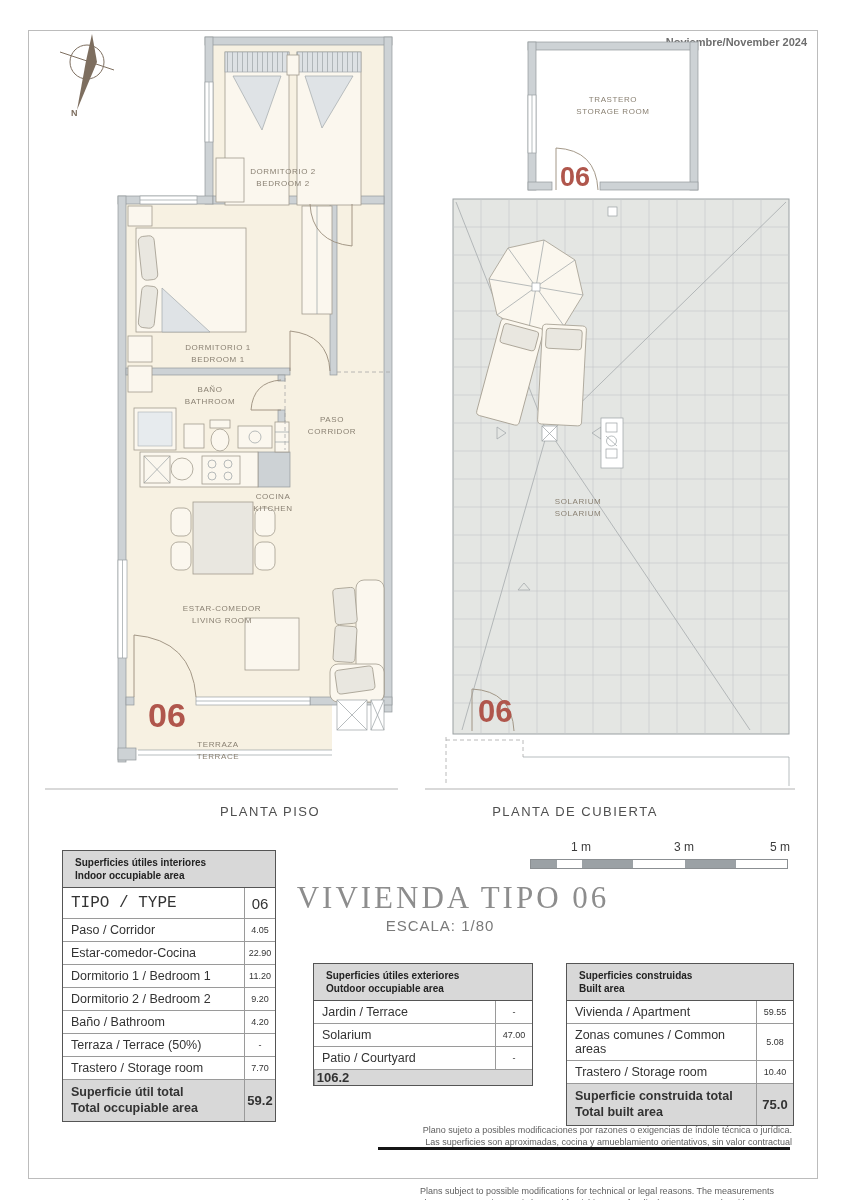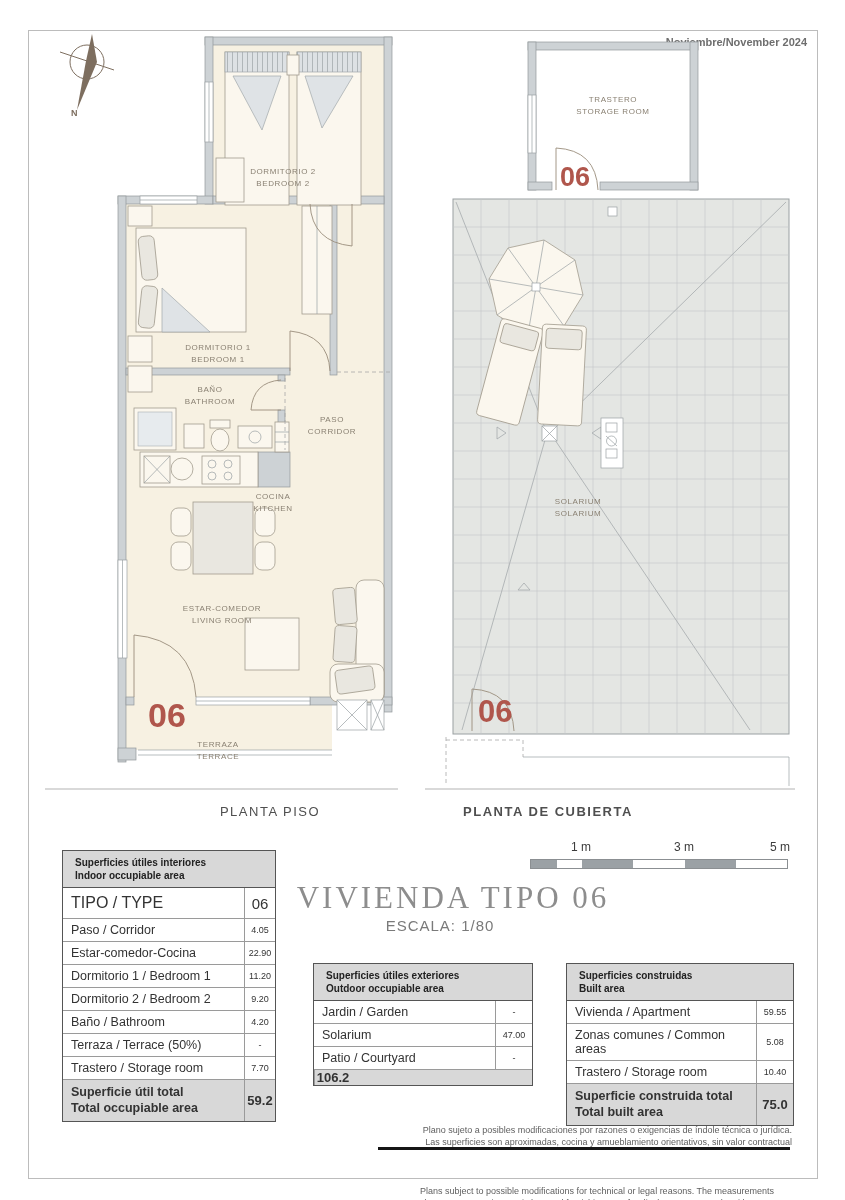--- a/index.html
+++ b/index.html
@@ -4,21 +4,21 @@
 <style>
   html,body { margin:0; padding:0; background:#ffffff; }
   .page { position:relative; width:845px; height:1200px; background:#ffffff;
           font-family:"Liberation Sans", sans-serif; overflow:hidden; }
   .frame { position:absolute; left:28px; top:30px; width:788px; height:1147px;
            border:1px solid #bcbcbc; }
   .date { position:absolute; top:36px; right:38px; font-size:11px; font-weight:bold; color:#6e6e6e; }
 
   .plan-title { position:absolute; font-size:13px; color:#4f4f4f; letter-spacing:1.5px; text-align:center; }
   #pt1 { left:150px; top:804px; width:240px; }
-  #pt2 { left:428px; top:804px; width:240px;font-weight:bold; }
+  #pt2 { left:455px; top:804px; width:240px; }
 
   svg text { font-family:"Liberation Sans", sans-serif; }
   .lbl   { fill:#8a8173; font-size:8px; letter-spacing:0.6px; text-anchor:middle; }
   .badge { fill:#b0564c; font-weight:bold; }
   .wall  { fill:#cdd2d5; stroke:#93989b; stroke-width:0.7; }
   .floor { fill:#f7f1e2; }
   .white-room { fill:#ffffff; }
   .furn  { fill:#fbf7ee; stroke:#a29c8e; stroke-width:0.8; }
   .gfurn { fill:#e9e7e0; stroke:#a29c8e; stroke-width:0.8; }
   .bluef { fill:#dfe3e6; stroke:#a0a7ab; stroke-width:0.7; }
@@ -48,21 +48,21 @@
   .areas-table { position:absolute; border:1.5px solid #555; background:#fff; color:#333; }
   .t-head { background:#d8d8d8; color:#222; font-weight:bold; font-size:10px; line-height:1.3;
             padding:5px 12px; border-bottom:1.5px solid #555; }
   .t-row { display:flex; border-bottom:1px solid #9a9a9a; align-items:stretch; }
   .t-row:last-child { border-bottom:none; }
   .t-label { flex:1; padding:4px 8px; font-size:12.5px; }
   .t-val { border-left:1px solid #9a9a9a; display:flex; align-items:center; justify-content:center;
            font-size:9px; }
   .w30 .t-val { width:30px; }
   .w36 .t-val { width:36px; }
-  .type-row .t-label { font-size:16px; padding:6px 8px; }
+  .type-row .t-label { font-size:16px; padding:6px 8px;font-family:Liberation Mono, monospace; }
   .type-row .t-val { font-size:15px; }
   .total-row { background:#d8d8d8; font-weight:bold; }
   .total-row .t-label { font-size:12.5px; line-height:1.25; padding:5px 8px; }
   .total-row .t-val { font-size:13px; }
 
   .disclaimer { position:absolute; left:420px; width:372px; font-size:9px; color:#5f5f5f; line-height:1.35; }
   #disc-es { top:1124px;text-align:right; }
   #disc-en { top:1155px;margin-top:30px; }
   .disc-line { position:absolute; left:378px; top:1147px; width:412px; height:3px; background:#151515; }
 </style>
@@ -416,21 +416,21 @@
       <div class="t-val">59.2</div>
     </div>
   </div>
 
   <div class="areas-table w36" style="left:313px; top:963px; width:218px;">
     <div class="t-head">
       <div>Superficies útiles exteriores</div>
       <div>Outdoor occupiable area</div>
     </div>
     <div class="t-row">
-        <div class="t-label">Jardin / Garden</div>
+        <div class="t-label">Jardin / Terrace</div>
         <div class="t-val">-</div>
       </div>
     <div class="t-row">
         <div class="t-label">Solarium</div>
         <div class="t-val">47.00</div>
       </div>
     <div class="t-row">
         <div class="t-label">Patio / Courtyard</div>
         <div class="t-val">-</div>
       </div>

